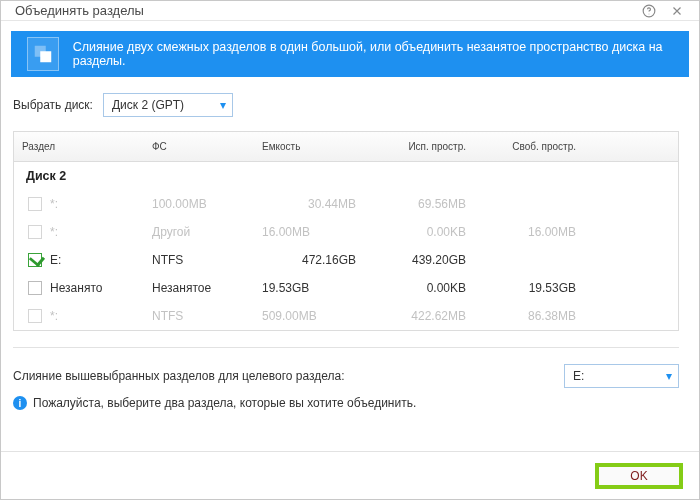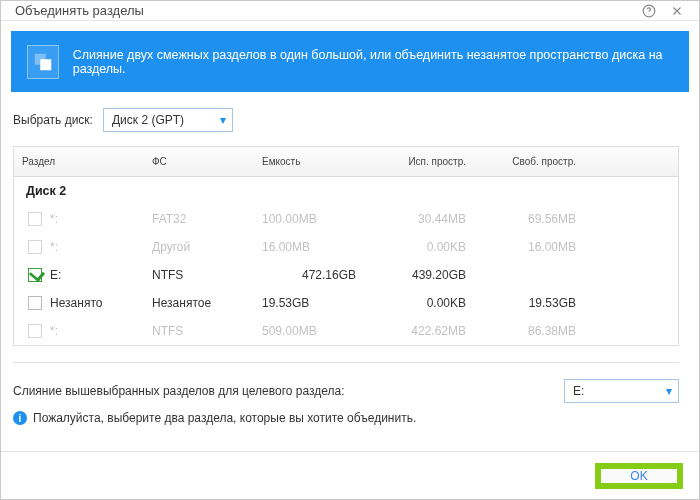--- a/index.html
+++ b/index.html
@@ -2,21 +2,21 @@
 <html><head>
 <meta charset="utf-8">
 <style>
   * { box-sizing: border-box; margin: 0; padding: 0; }
   body { font-family: "Segoe UI", Tahoma, sans-serif; font-size: 12px; color: #333; background: #fff; }
   .window { width: 700px; height: 500px; border: 1px solid #c8c8c8; display: flex; flex-direction: column; }
   .titlebar { height: 20px; background: #fff; display: flex; align-items: center; padding: 0 8px 0 14px; color: #4a4a4a; font-size: 13px; border-bottom: 1px solid #e6e6e6; }
   .titlebar .spacer { flex: 1; }
   .title-icon { width: 28px; height: 30px; display: flex; align-items: center; justify-content: center; cursor: pointer; color: #666; }
   .title-icon svg { width: 14px; height: 14px; }
-  .banner { background: #1e90f0; color: #fff; margin: 10px 10px 0 10px; height: 61px; display: flex; align-items: center; padding: 0 16px; }
+  .banner { background: #1e90f0; color: #fff; margin: 10px 10px 0 10px; height: 46px; display: flex; align-items: center; padding: 0 16px; }
   .banner-icon { width: 34px; height: 34px; background: rgba(255,255,255,0.12); border:1px solid rgba(255,255,255,0.4); display:flex; align-items:center; justify-content:center; margin-right:14px; }
   .banner-icon svg { width:22px; height:22px; fill:#fff; }
   .banner-text { font-size: 12.5px; }
   .content { flex: 1; padding: 16px 20px 10px 12px; overflow: hidden; }
   .row-select { display:flex; align-items:center; gap:10px; margin-bottom:14px; }
   .row-select label { font-size:12px; }
   .dropdown { border:1px solid #a8c8e8; height:24px; width:130px; display:flex; align-items:center; padding:0 6px 0 8px; color:#333; background:#fff; cursor:pointer; justify-content:space-between; }
   .dropdown.wide { width:115px; }
   .dropdown .chev { color:#1e90f0; }
   .table-wrap { border:1px solid #dcdcdc; }
@@ -33,21 +33,21 @@
   .norm { color:#333; }
   .cb { width:14px; height:14px; border:1px solid #bbb; background:#fff; display:inline-block; vertical-align:middle; margin-right:8px; margin-left:6px; position:relative; }
   .cb.dim { border-color:#d6d6d6; }
   .cb.checked { border-color:#3aa33a; }
   .cb.checked::after { content:""; position:absolute; left:2px; top:-1px; width:9px; height:9px; border:solid #2e9a2e; border-width:0 0 3px 3px; transform:rotate(-50deg) scaleX(0.9); }
   .sep { height:1px; background:#e2e2e2; margin:16px 0; }
   .target-row { display:flex; align-items:center; justify-content:space-between; margin-bottom:8px; }
   .hint-row { display:flex; align-items:center; gap:6px; color:#333; }
   .info-icon { width:14px; height:14px; border-radius:50%; background:#1e90f0; color:#fff; font-size:10px; font-weight:bold; display:flex; align-items:center; justify-content:center; }
   .footer { height:48px; border-top:1px solid #e2e2e2; display:flex; align-items:center; justify-content:flex-end; padding:0 16px; margin-top:auto; }
-  .btn-ok { width:88px; height:26px; border:6px solid #84cc16; background:#fafafa; color:#3b82f6; font-size:12px; display:flex; align-items:center; justify-content:center; }
+  .btn-ok { width:88px; height:26px; border:4px solid #84cc16; background:#fafafa; color:#7f1d1d; font-size:12px; display:flex; align-items:center; justify-content:center; }
 </style>
 </head>
 <body>
 
 <div class="window">
   <div class="titlebar">
     <span>Объединять разделы</span>
     <span class="spacer"></span>
     <span class="title-icon">
       <svg viewBox="0 0 24 24" fill="none" stroke="#888" stroke-width="2">
@@ -87,21 +87,20 @@
         <div class="c-part">Раздел</div>
         <div class="c-fs">ФС</div>
         <div class="c-cap">Емкость</div>
         <div class="c-used">Исп. простр.</div>
         <div class="c-free">Своб. простр.</div>
       </div>
       <div class="group">Диск 2</div>
       <div id="rows">
           <div class="trow dim">
             <div class="c-part"><span class="cb dim"></span><span>*:</span></div>
-            <div class="c-fs">FAT32</div>
             <div class="c-cap">100.00MB</div>
             <div class="c-used">30.44MB</div>
             <div class="c-free">69.56MB</div>
           </div>
           <div class="trow dim">
             <div class="c-part"><span class="cb dim"></span><span>*:</span></div>
             <div class="c-fs">Другой</div>
             <div class="c-cap">16.00MB</div>
             <div class="c-used">0.00KB</div>
             <div class="c-free">16.00MB</div>

